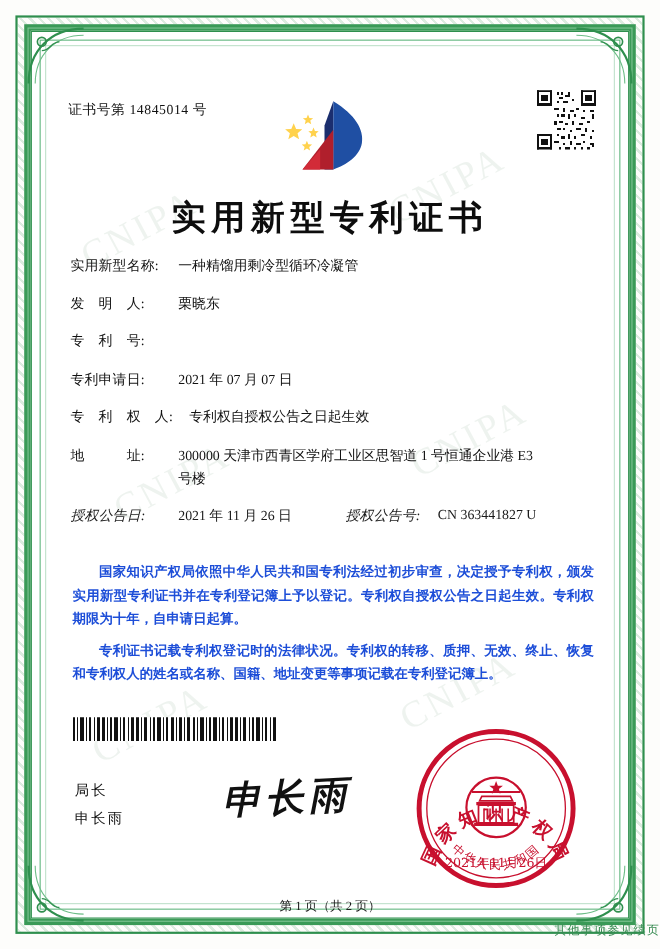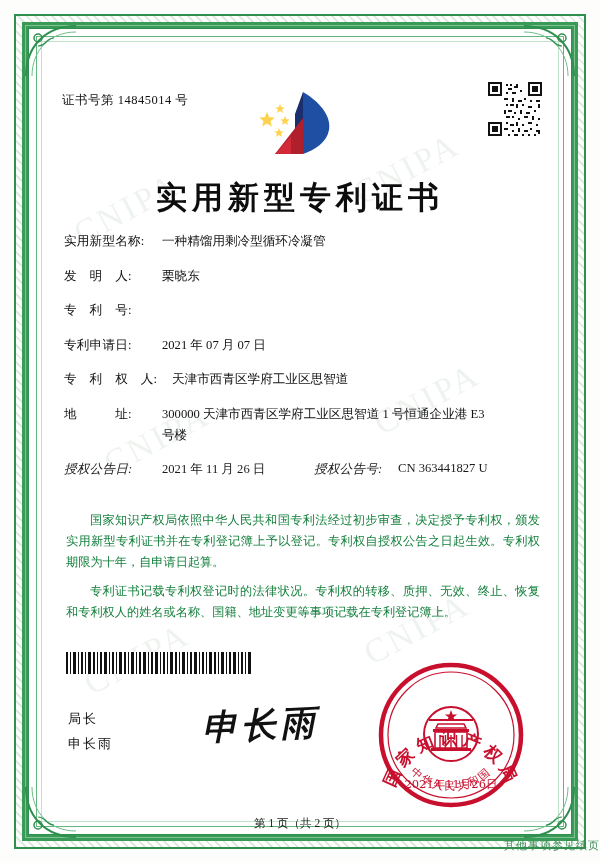--- a/index.html
+++ b/index.html
@@ -187,22 +187,23 @@
   .field-row2 .col .f-label { width: 98px; flex: 0 0 98px; font-style: italic; }
   .field-row2 .col.second .f-label { width: 84px; flex: 0 0 84px; }
 
   .paragraphs {
     position: absolute;
     left: 14px;
     right: 8px;
     top: 458px;
     font-size: 12.2px;
     line-height: 1.72;
-    color: #15803d;
+    color: #1d4ed8;
     text-align: justify;
+    font-weight: bold;
   }
   .paragraphs p {
     margin: 0 0 8px 0;
     text-indent: 24px;
   }
 
   .barcode {
     position: absolute;
     left: 14px;
     top: 600px;
@@ -421,21 +422,21 @@
         <div class="f-label">专　利　号:</div>
       </div>
 
       <div class="field">
         <div class="f-label">专利申请日:</div>
         <div class="f-value">2021 年 07 月 07 日</div>
       </div>
 
       <div class="field">
         <div class="f-label wide">专　利　权　人:</div>
-        <div class="f-value">天津市西青区学府工业区思智道</div>
+        <div class="f-value">专利权自授权公告之日起生效</div>
       </div>
 
       <div class="field">
         <div class="f-label">地　　　址:</div>
         <div class="f-value">
           <span>300000 天津市西青区学府工业区思智道 1 号恒通企业港 E3</span>
           <span class="line2">号楼</span>
         </div>
       </div>
 

